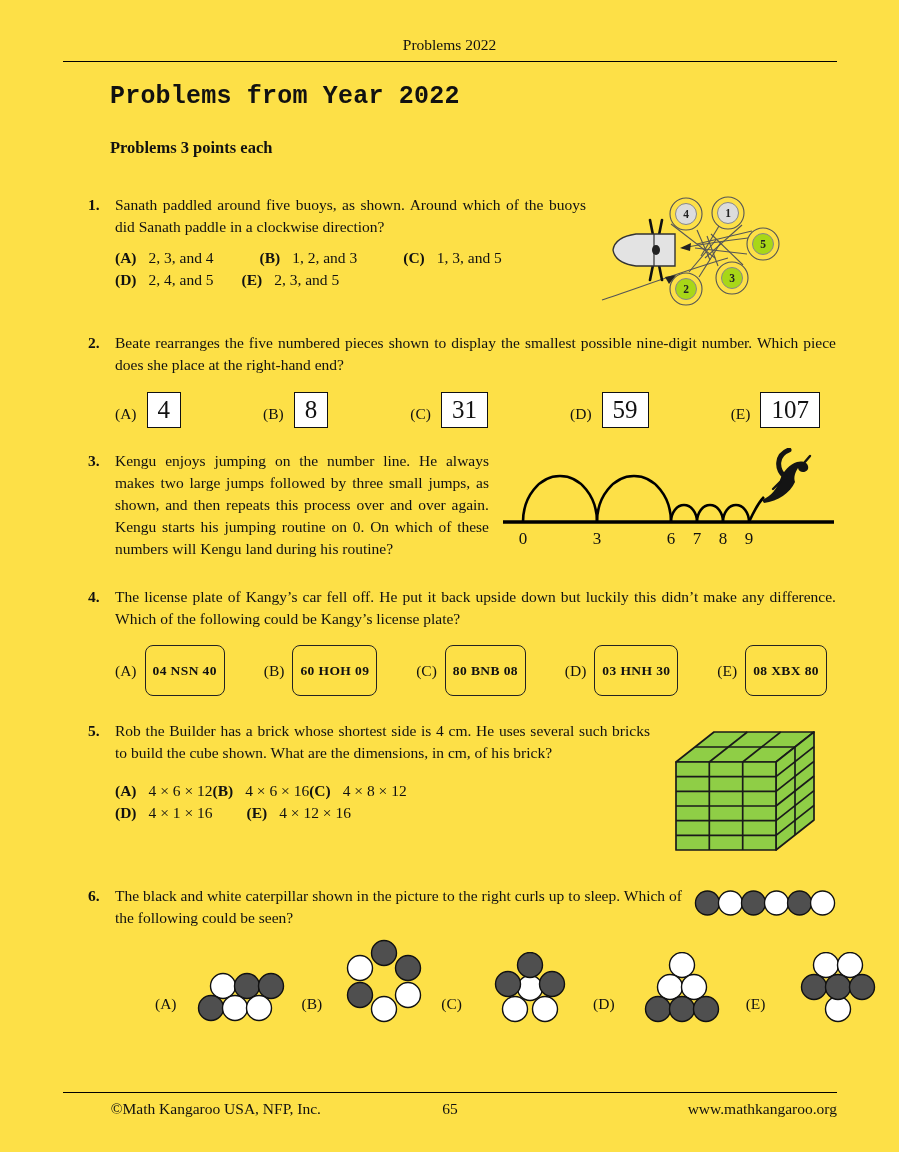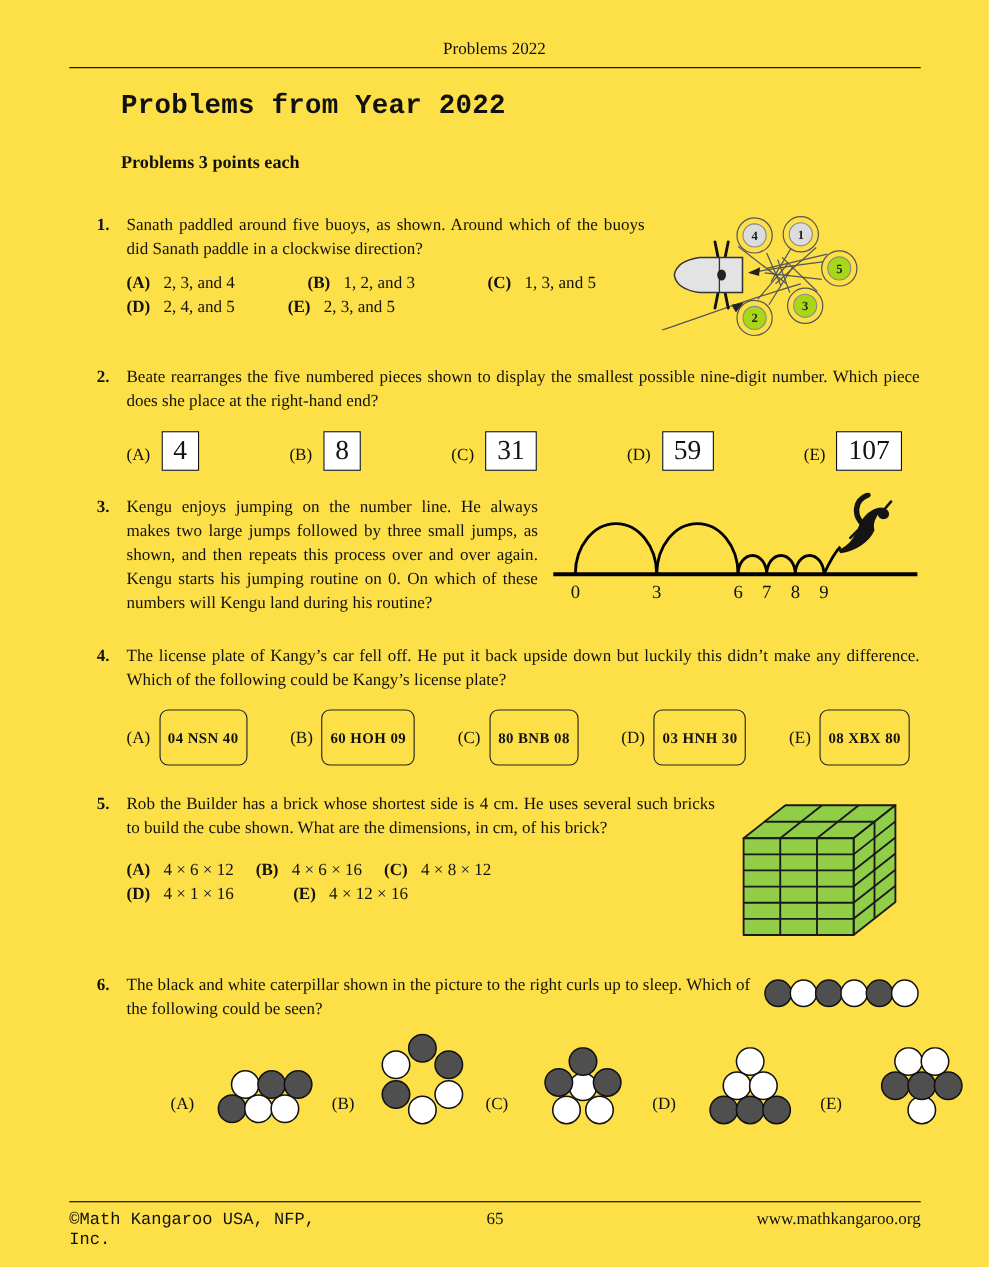--- a/index.html
+++ b/index.html
@@ -11,21 +11,21 @@
   
   .content{position:absolute;top:72px;left:63px;width:773px;}
   .title{margin:10px 0 0 47px;font-size:25px;font-weight:bold;letter-spacing:.2px;font-family:Liberation Mono, monospace;}
   .section{margin:27px 0 0 47px;font-size:16.5px;font-weight:bold;}
   
   .problem{position:relative;font-size:15.5px;line-height:1.42;}
   .pnum{position:absolute;left:25px;top:0;font-weight:bold;}
   .pbody{margin-left:52px;text-align:justify;}
   .pbody::after{content:"";display:block;clear:both;}
   .fl{float:right;}
-  .optrow{display:flex;align-items:baseline;text-align:left;gap:20px;}
+  .optrow{display:flex;align-items:baseline;text-align:left;}
   .ltr-b{font-weight:bold;margin-right:12px;}
   .ltr-n{font-weight:normal;margin-right:12px;}
   .opt{white-space:nowrap;}
   
   .piece{display:inline-block;border:1.6px solid #111;background:#fff;padding:0 10px;
          font-size:25px;line-height:34px;text-align:center;}
   .optrow2{display:flex;align-items:flex-end;width:705px;justify-content:space-between;margin-left:52px;}
   .optrow2 .opt{display:flex;align-items:flex-end;}
   .optrow2 .ltr-n{margin:0 10px 3px 0;}
   
@@ -34,21 +34,21 @@
   .optrow4{display:flex;align-items:center;width:712px;justify-content:space-between;margin-left:52px;}
   .optrow4 .ltr-n{margin:0 8px 0 0;}
   .optrow4 .opt{display:flex;align-items:center;}
   
   .clusters{display:flex;align-items:flex-end;width:722px;justify-content:space-between;margin:10px 0 0 40px;}
   .clusters .ltr-n{align-self:flex-end;margin:0 4px 8px 0;}
   .clusters svg{display:block;}
   
   .footer{position:absolute;top:1092px;left:63px;width:774px;border-top:1.7px solid #000;
           padding-top:7px;display:flex;font-size:15.5px;}
-  .footer .f-left{flex:1;text-align:left;font-family:Liberation Mono, monospace;}
+  .footer .f-left{flex:1;text-align:right;}
   .footer .f-center{flex:1;text-align:center;}
   .footer .f-right{flex:1;text-align:right;}
   svg text{font-family:"Liberation Serif","DejaVu Serif",serif;}
 </style>
 </head>
 <body>
 
 <div class="page">
 
   <div class="hdr">Problems 2022</div>

